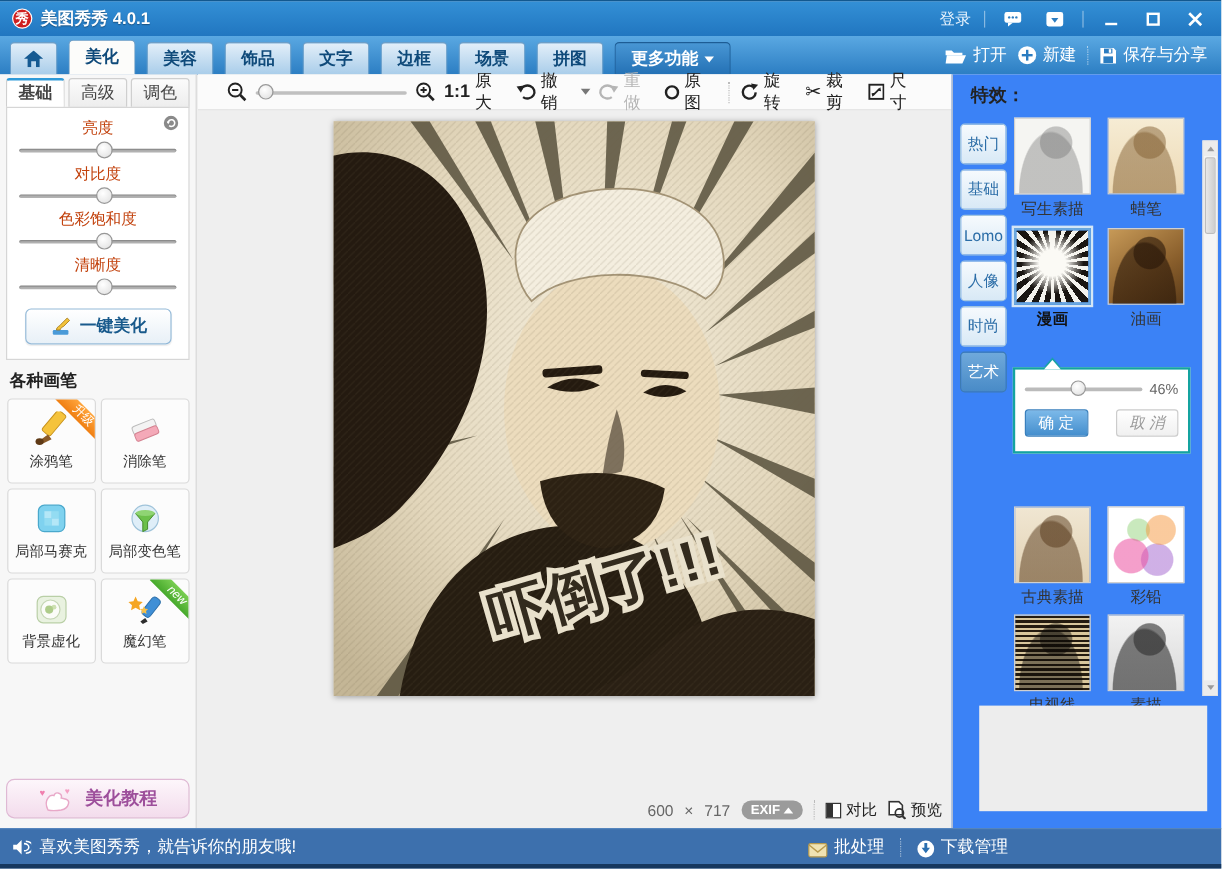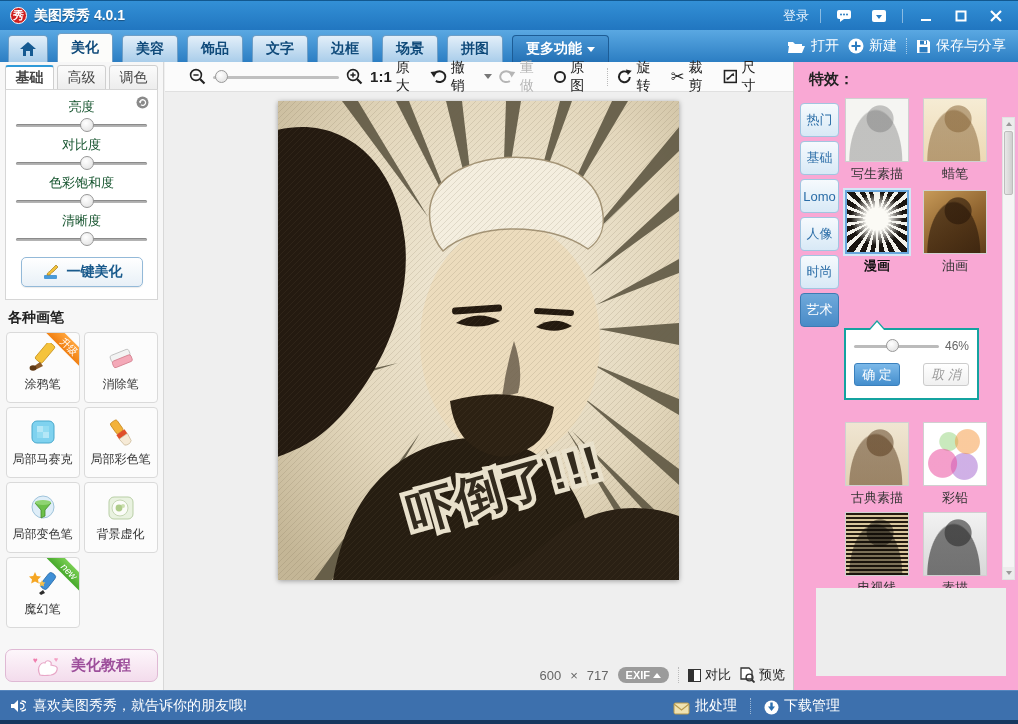--- a/index.html
+++ b/index.html
@@ -35,21 +35,21 @@
 
   
   .left-panel { position:absolute; left:0; top:62px; width:164px; bottom:34px; background:#f7f7f7; border-right:1px solid #d8d8d8; }
   .lp-tabs { display:flex; gap:3px; padding:3px 5px 0 5px; }
   .lp-tab { flex:1; height:25px; display:flex; align-items:center; justify-content:center; font-size:14px; color:#444;
     background:linear-gradient(#fbfbfb,#ededed); border:1px solid #cfcfcf; border-radius:3px 3px 0 0; cursor:pointer; }
   .lp-tab.active { background:#fff; font-weight:bold; border-top:2px solid #2f9ad8; border-bottom:1px solid #fff; }
   .lp-card { margin:0 5px; background:#fff; border:1px solid #d6d6d6; margin-top:-1px; padding:6px 8px 12px; position:relative; }
   .reset-icon { position:absolute; top:6px; right:8px; cursor:pointer; }
   .slider-group { text-align:center; margin-top:2px; }
-  .slider-label { font-size:13px; color:#14532d; }
+  .slider-label { font-size:13px; color:#c2410c; }
   .slider { position:relative; height:16px; margin:1px 2px 3px; cursor:pointer; }
   .slider-track { position:absolute; top:7px; left:0; right:0; height:3px; background:#b3b3b3; border-radius:2px; box-shadow:inset 0 1px 1px rgba(0,0,0,.25); }
   .slider-handle { position:absolute; top:1px; width:14px; height:14px; border-radius:50%;
     background:radial-gradient(circle at 40% 35%,#fff,#dedede); border:1px solid #979797; }
   .one-click { margin:10px auto 0; width:122px; height:30px; display:flex; align-items:center; justify-content:center; gap:6px;
     background:linear-gradient(#ffffff,#e8f0f7); border:1px solid #93b9d8; border-radius:5px;
     color:#195a8c; font-weight:bold; font-size:14px; cursor:pointer; box-shadow:0 1px 1px rgba(0,0,0,.08); }
   .brushes-header { font-size:14px; font-weight:bold; color:#222; margin:9px 0 5px 8px; }
   .brush-grid { display:grid; grid-template-columns:74px 74px; gap:4px; justify-content:center; }
   .brush-card { position:relative; overflow:hidden; height:71px; background:#fcfcfc; border:1px solid #dadada; border-radius:4px;
@@ -77,21 +77,21 @@
   .scissors { font-family:"DejaVu Sans",sans-serif; font-size:16px; }
   .photo { position:absolute; left:113px; top:39px; width:401px; height:479px; box-shadow:0 1px 5px rgba(0,0,0,.35); background:#d9cdb2; }
   .photo svg { display:block; }
   .canvas-info { position:absolute; right:8px; bottom:6px; display:flex; align-items:center; gap:9px; color:#555; font-size:13px; }
   .exif-badge { background:#9b9b9b; color:#fff; font-size:11px; font-weight:bold; border-radius:9px; padding:2px 8px; display:flex; align-items:center; gap:3px; cursor:pointer; }
   .caret-up-s { width:0; height:0; border-left:4px solid transparent; border-right:4px solid transparent; border-bottom:5px solid #fff; }
   .ci-sep { width:1px; height:16px; border-left:1px dotted #bbb; }
   .compare-icon { width:13px; height:13px; border:1px solid #333; background:linear-gradient(90deg,#333 50%,#fff 50%); }
 
   
-  .right-panel { position:absolute; right:0; top:62px; width:225px; bottom:34px; background:#f9a8d4; border-left:1px solid #c9c9c9;padding-left:24px; }
+  .right-panel { position:absolute; right:0; top:62px; width:225px; bottom:34px; background:#3b82f6; border-left:1px solid #c9c9c9;padding-left:24px; }
   .fx-header { position:absolute; left:15px; top:8px; font-size:15px; font-weight:bold; color:#222; }
   .fx-tabs { position:absolute; left:6px; top:41px; width:39px; display:flex; flex-direction:column; gap:4px; }
   .fx-tab { height:34px; display:flex; align-items:center; justify-content:center; font-size:13px; color:#2b6da7;
     background:linear-gradient(#f6fafd,#d8e9f6); border:1px solid #a2c5e0; border-radius:4px; cursor:pointer; }
   .fx-tab.active { background:linear-gradient(#6fa9db,#498bc7); color:#fff; border-color:#3d7bb3; }
   .fx-thumbs { position:absolute; left:50px; top:36px; width:155px; }
   .fx-item { position:absolute; width:66px; text-align:center; cursor:pointer; }
   .thumb { width:64px; height:64px; margin:0 auto; border:1px solid #d0d0d0; background:#eee; position:relative; }
   .fx-item.selected .thumb { border:2px solid #6aa7dd; box-shadow:0 0 0 2px #d4e6f6; }
   .fx-label { font-size:13px; color:#333; margin-top:3px; }
@@ -107,21 +107,21 @@
   .t-oil { background:linear-gradient(145deg,#c79a58,#8a5f2c 60%,#5e3d1a); --ink:rgba(40,22,8,.6); }
   .t-classic { background:linear-gradient(#f0e6d2,#e2d2b4); --ink:rgba(85,55,25,.5); }
   .t-colorpencil { background:
       radial-gradient(circle at 30% 65%, rgba(235,80,160,.55) 0 14px, transparent 15px),
       radial-gradient(circle at 70% 30%, rgba(245,150,60,.5) 0 12px, transparent 13px),
       radial-gradient(circle at 65% 70%, rgba(150,80,200,.45) 0 13px, transparent 14px),
       radial-gradient(circle at 40% 30%, rgba(120,200,90,.4) 0 9px, transparent 10px), #fff; }
   .t-tvline { background:repeating-linear-gradient(180deg,#241b10 0 2px,#d8c69c 2px 4px); --ink:rgba(10,8,5,.45); }
   .t-graysketch { background:linear-gradient(#f2f2f2,#d8d8d8); --ink:rgba(45,45,45,.6); }
   .t-partial { background:linear-gradient(90deg,#777,#bbb 30%,#555 55%,#ccc 80%,#888); }
-  .fx-popup { position:absolute; left:0; top:230px; width:135px; background:#fff; border:2px solid #14a3a0; padding:9px 8px 12px; }
+  .fx-popup { position:absolute; left:0; top:208px; width:148px; background:#fff; border:2px solid #14a3a0; padding:9px 8px 12px; }
   .fx-popup .notch { position:absolute; top:-8px; left:24px; width:0; height:0; border-left:7px solid transparent; border-right:7px solid transparent; border-bottom:8px solid #fff; filter:drop-shadow(0 -2px 0 #14a3a0); }
   .pp-slider-row { display:flex; align-items:center; gap:6px; }
   .pp-slider { position:relative; flex:1; height:14px; cursor:pointer; }
   .pp-track { position:absolute; top:6px; left:0; right:0; height:3px; background:#bbb; border-radius:2px; }
   .pp-handle { position:absolute; top:0; left:46%; width:13px; height:13px; margin-left:-7px; border-radius:50%; background:radial-gradient(circle at 40% 35%,#fff,#ddd); border:1px solid #999; }
   .pp-val { font-size:12px; color:#666; }
   .pp-btns { display:flex; gap:23px; margin-top:10px; justify-content:center; }
   .btn-ok { width:58px; height:23px; display:flex; align-items:center; justify-content:center; font-size:13px; color:#fff;
     background:linear-gradient(#7cb9e9,#448ecd); border:1px solid #3a80bd; border-radius:3px; cursor:pointer; }
   .btn-cancel { width:58px; height:23px; display:flex; align-items:center; justify-content:center; font-size:13px; color:#999;
@@ -315,30 +315,20 @@
       </div>
       <div class="brush-card">
         <svg class="icon-svg" width="34" height="30" viewBox="0 0 34 30">
             <rect x="6" y="3" width="22" height="22" rx="5" fill="#7fd2ef" stroke="#49a8cc" stroke-width="1"></rect>
             <rect x="11" y="8" width="6" height="6" fill="#b4e7f7"></rect>
             <rect x="17" y="14" width="6" height="6" fill="#b4e7f7"></rect>
             <rect x="17" y="8" width="6" height="6" fill="#93dcf2"></rect>
             <rect x="11" y="14" width="6" height="6" fill="#93dcf2"></rect>
           </svg>
         <div class="brush-label">局部马赛克</div>
-      </div>
-      <div class="brush-card">
-        <svg class="icon-svg" width="34" height="30" viewBox="0 0 34 30">
-            <g transform="rotate(-35 17 15)">
-              <rect x="13" y="1" width="8" height="13" rx="2" fill="#f3b23a" stroke="#c8881f" stroke-width=".8"></rect>
-              <rect x="12" y="14" width="10" height="5" fill="#e04f2a"></rect>
-              <path d="M12,19 h10 l-1,8 q-4,3 -8,0 z" fill="#f6ead6" stroke="#c9b795" stroke-width=".7"></path>
-            </g>
-          </svg>
-        <div class="brush-label">局部彩色笔</div>
       </div>
       <div class="brush-card">
         <svg class="icon-svg" width="34" height="30" viewBox="0 0 34 30">
             <circle cx="17" cy="14" r="11" fill="#dfeef8" stroke="#9fc3da" stroke-width="1"></circle>
             <path d="M9,10 h16 l-6,7 v6 l-4,2 v-8 z" fill="#6cc04a" stroke="#458a2b" stroke-width=".8"></path>
             <ellipse cx="17" cy="9.5" rx="8" ry="2.5" fill="#8fd473"></ellipse>
           </svg>
         <div class="brush-label">局部变色笔</div>
       </div>
       <div class="brush-card">

